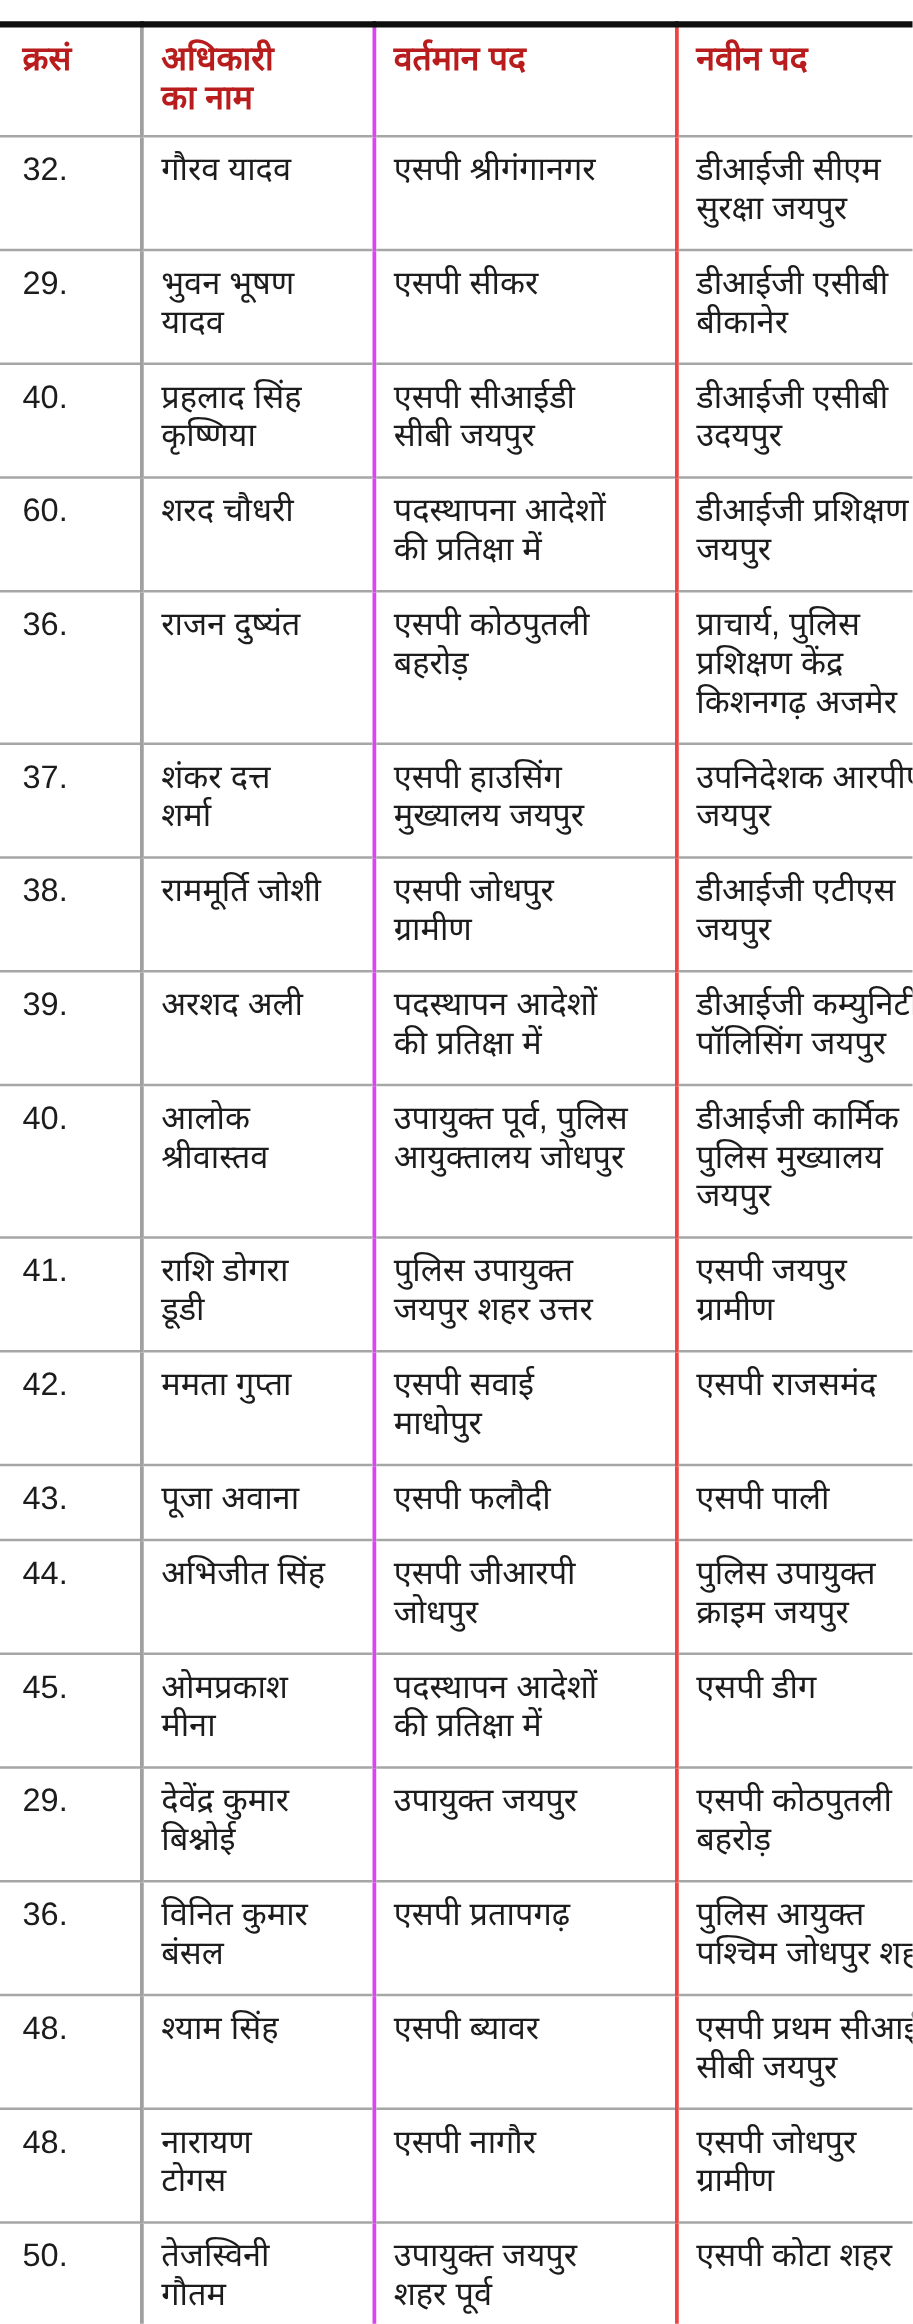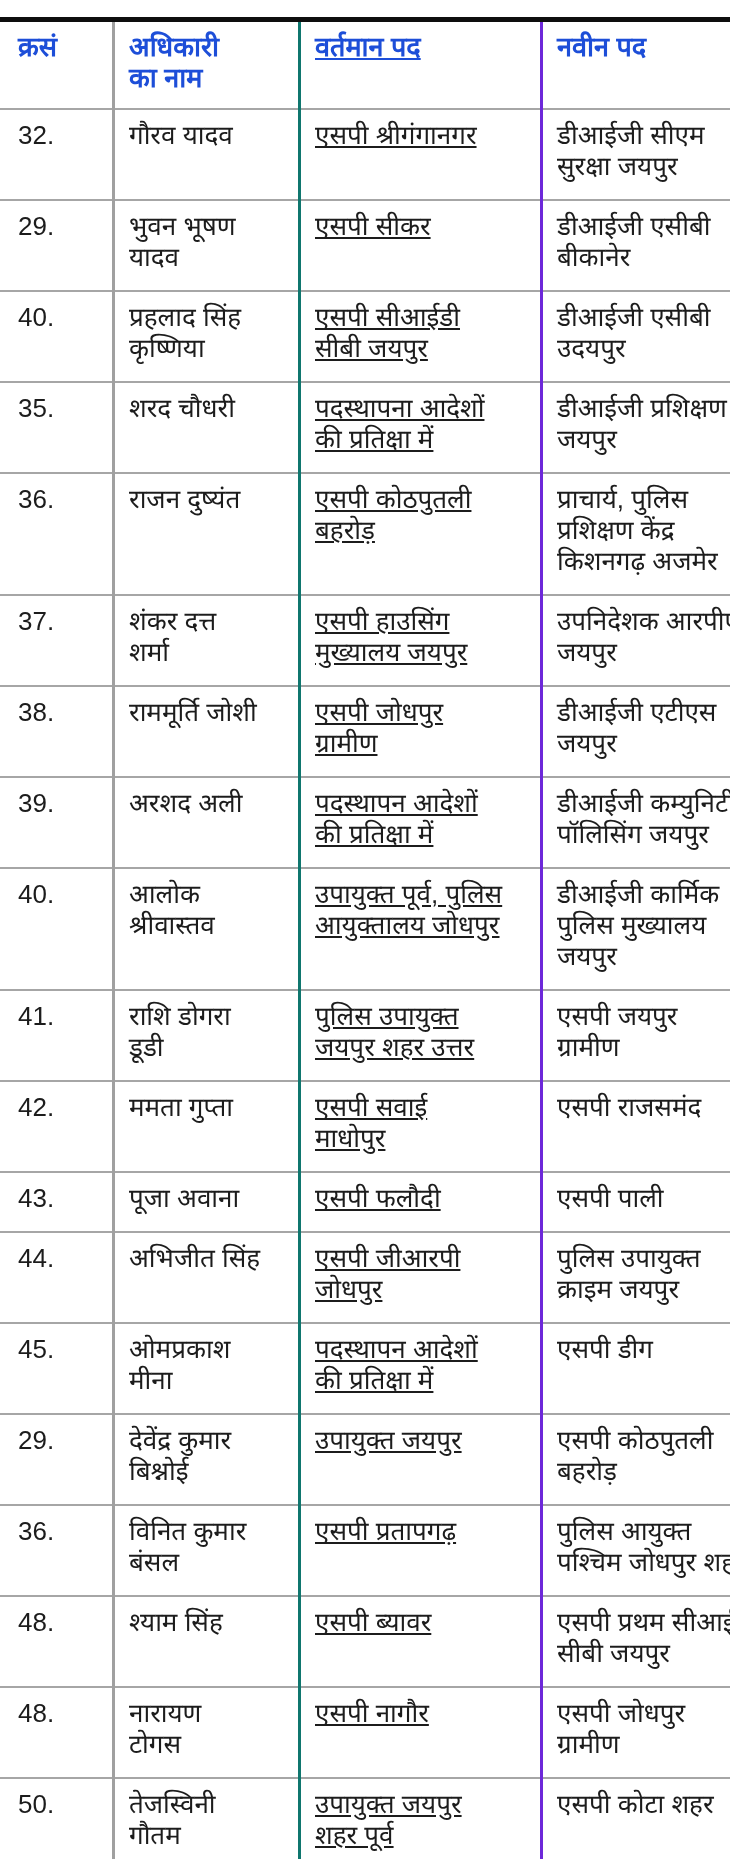--- a/index.html
+++ b/index.html
@@ -29,26 +29,26 @@
     line-height: 31px;
     color: #1c1c1c;
     border-bottom: 2px solid #a6a6a6;
     padding: 10px 8px 17px 14px;
     white-space: pre-line;
     overflow: hidden;
   }
   th {
     font-weight: bold;
     font-size: 27px;
-    color: #1d4ed8;
+    color: #b91c1c;
     padding-bottom: 14px;
   }
   .col-sno   { width: 86px;  padding-left: 18px; border-right: 3px solid #a0a0a0; }
-  .col-name  { width: 161px; border-right: 3px solid #0f766e; }
-  .col-current { width: 217px; border-right: 3px solid #6d28d9; text-decoration: underline; }
+  .col-name  { width: 161px; border-right: 3px solid #d946ef; }
+  .col-current { width: 217px; border-right: 3px solid #ef4444; }
   .col-new   { width: 263px; }
 </style>
 </head>
 <body>
 
 <div class="table-wrap">
   <table class="transfer-table">
     <thead>
       <tr>
         <th class="col-sno">क्रसं</th>
@@ -77,21 +77,21 @@
         <tr>
           <td class="col-sno">40.</td>
           <td class="col-name">प्रहलाद सिंह
 कृष्णिया</td>
           <td class="col-current">एसपी सीआईडी
 सीबी जयपुर</td>
           <td class="col-new">डीआईजी एसीबी
 उदयपुर</td>
         </tr>
         <tr>
-          <td class="col-sno">35.</td>
+          <td class="col-sno">60.</td>
           <td class="col-name">शरद चौधरी</td>
           <td class="col-current">पदस्थापना आदेशों
 की प्रतिक्षा में</td>
           <td class="col-new">डीआईजी प्रशिक्षण
 जयपुर</td>
         </tr>
         <tr>
           <td class="col-sno">36.</td>
           <td class="col-name">राजन दुष्यंत</td>
           <td class="col-current">एसपी कोठपुतली

